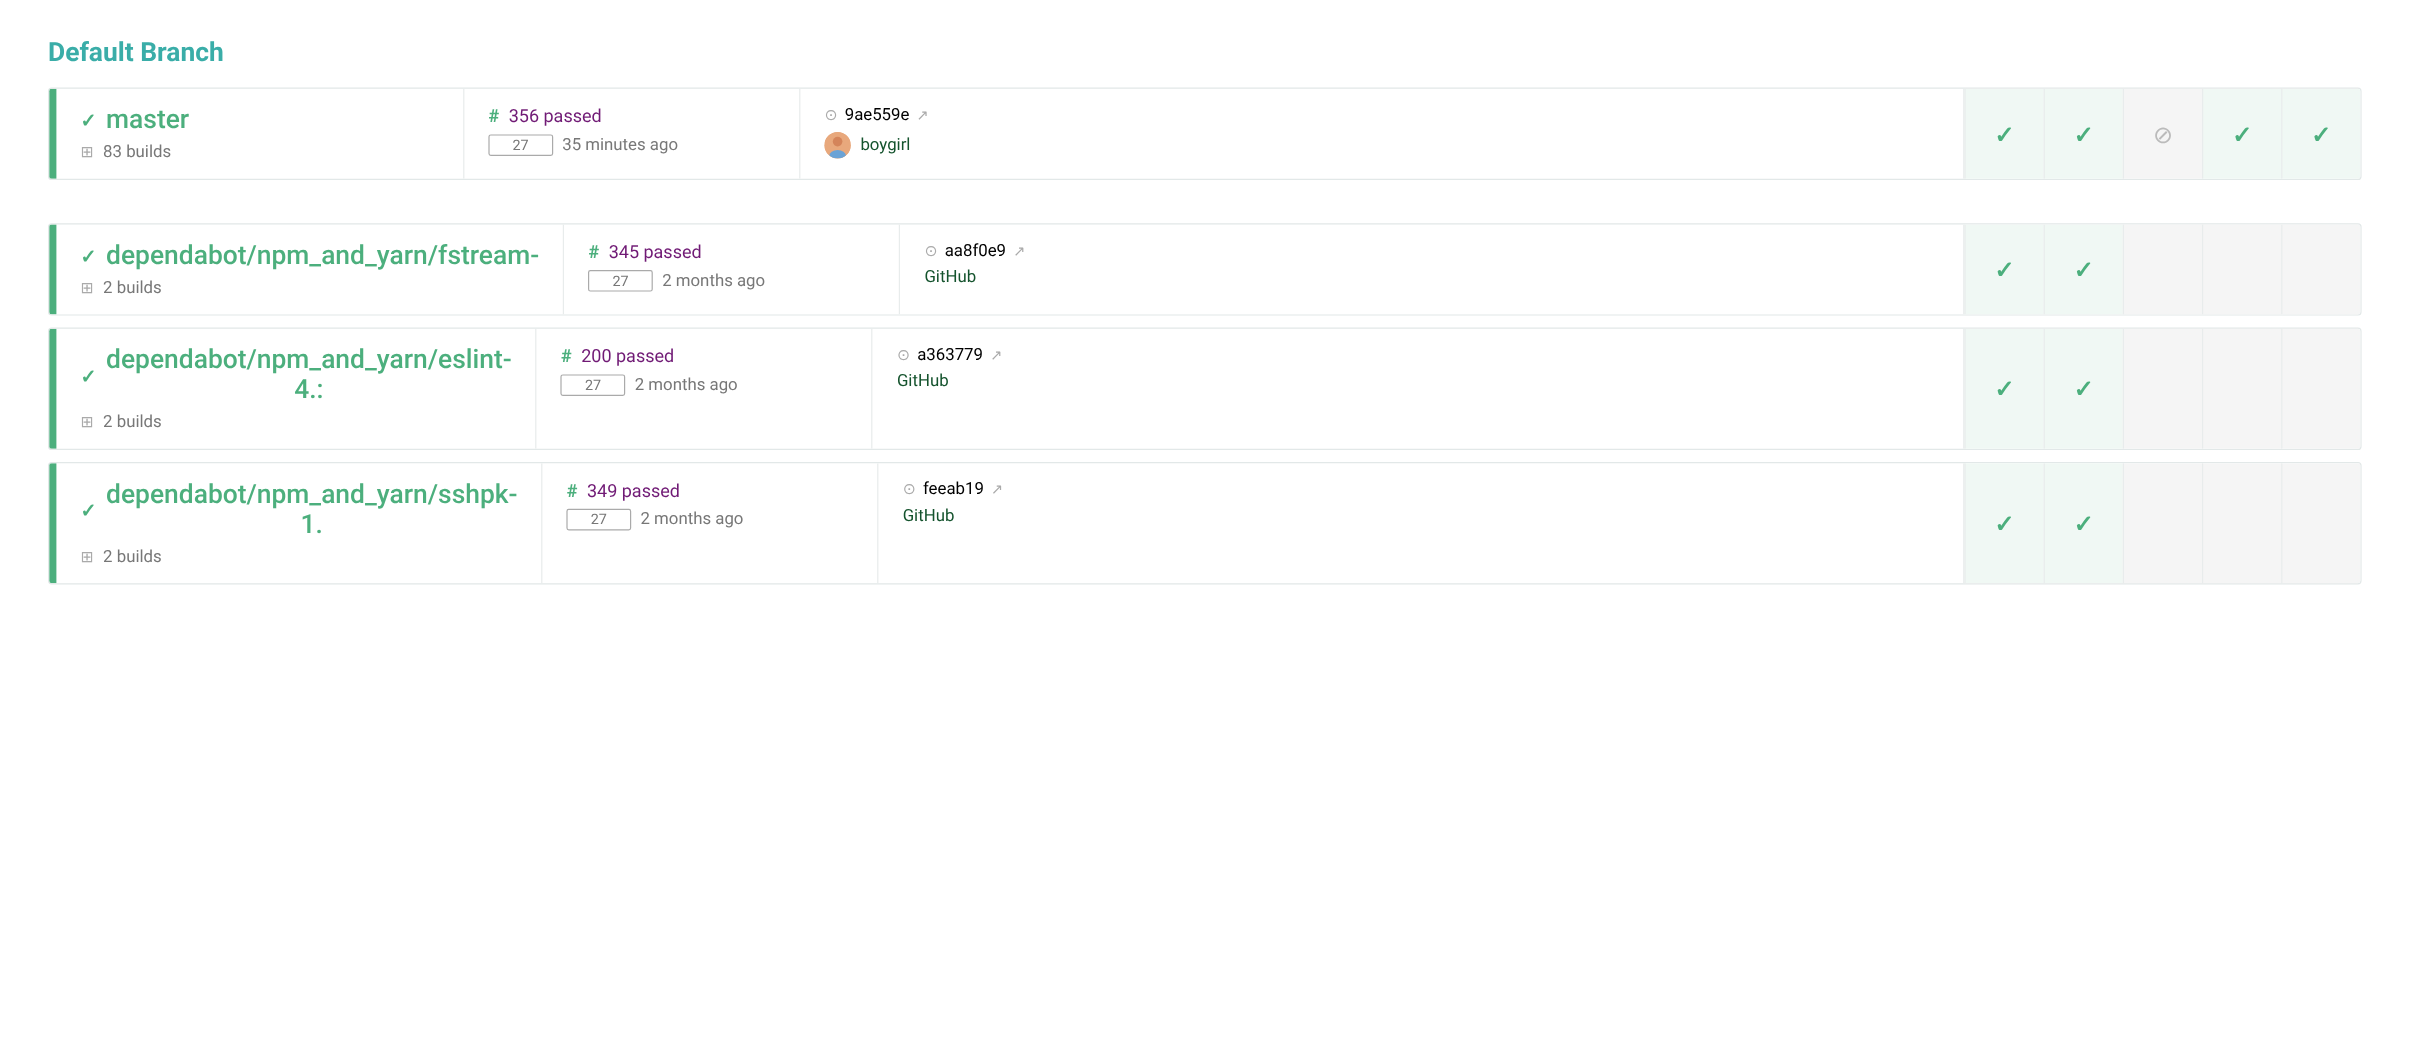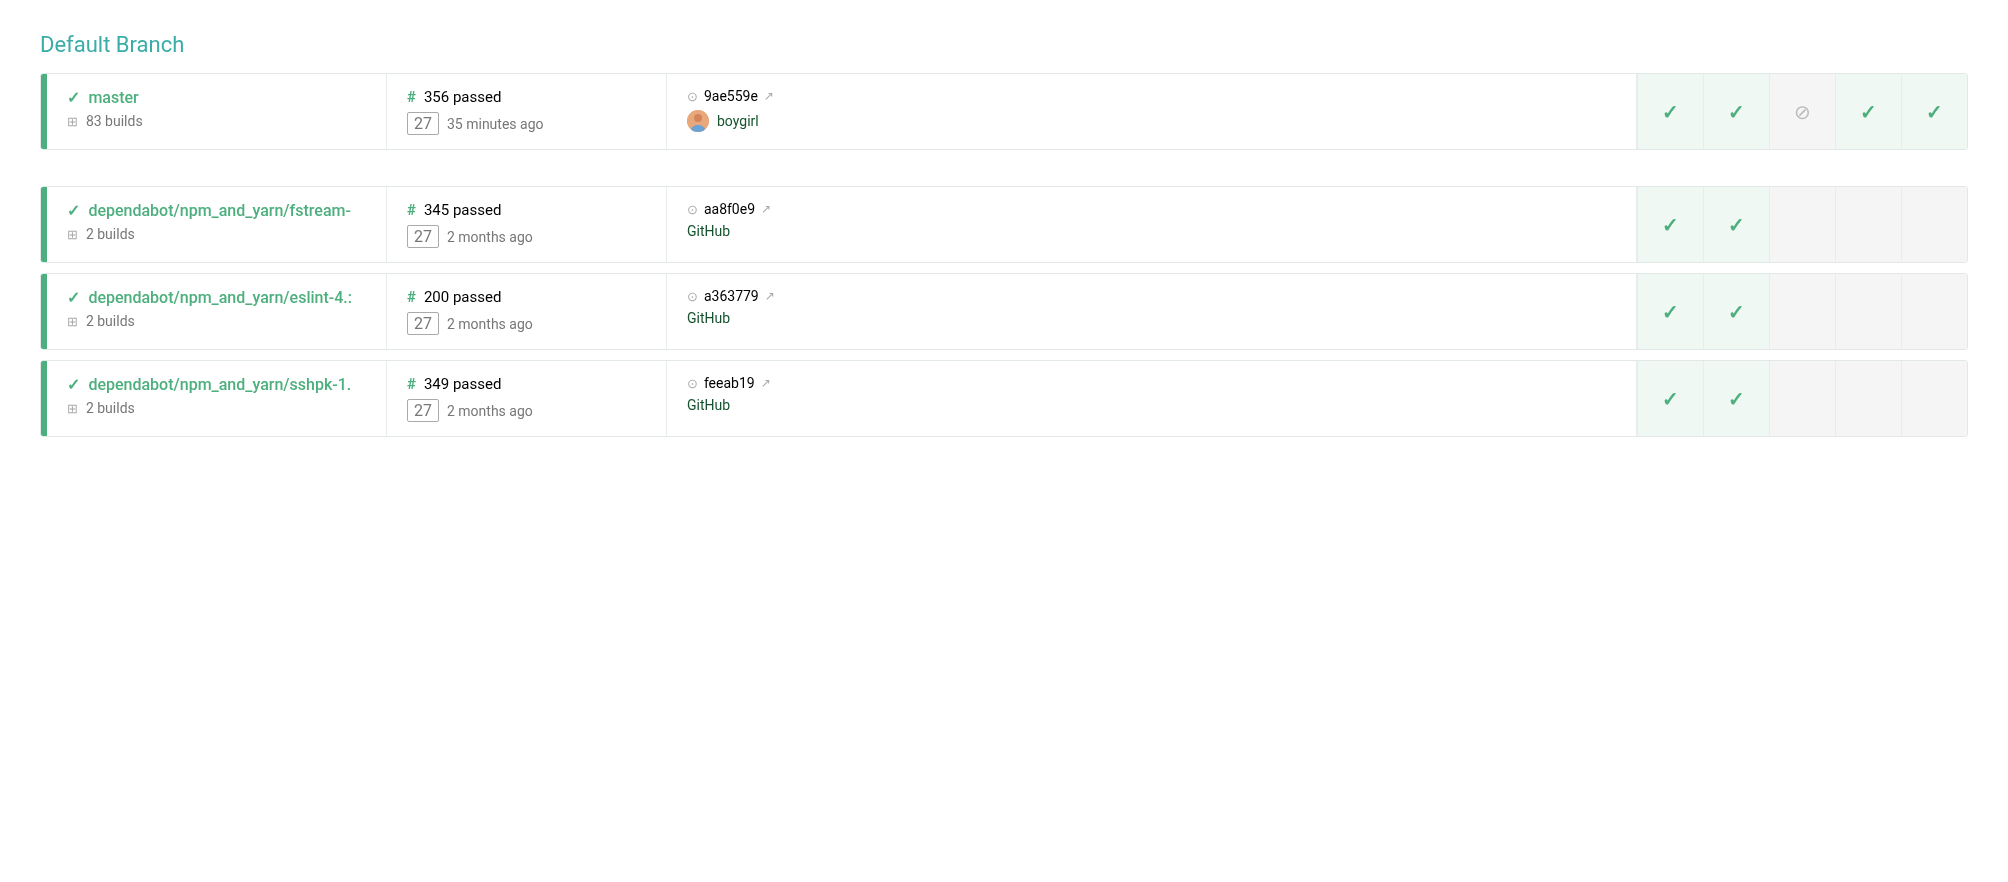--- a/index.html
+++ b/index.html
@@ -6,21 +6,21 @@
     body {
       font-family: -apple-system, BlinkMacSystemFont, 'Segoe UI', Roboto, sans-serif;
       background: #fff;
       color: #333;
       padding: 32px 40px;
       font-size: 15px;
     }
     .section-title {
       color: #3aada8;
       font-size: 22px;
-      font-weight: 400;
+      font-weight: 700;
       margin-bottom: 16px;
     }
     .branch-row {
       display: flex;
       align-items: stretch;
       border: 1px solid #e2e8e8;
       border-radius: 3px;
       margin-bottom: 10px;
       background: #fff;
       overflow: hidden;
@@ -41,21 +41,21 @@
       gap: 8px;
       margin-bottom: 6px;
     }
     .check-icon {
       color: #4caf7d;
       font-size: 16px;
       font-weight: bold;
     }
     .branch-name {
       color: #4caf7d;
-      font-size: 16px;
+      font-size: 22px;
       font-weight: 500;
       text-align: center;
     }
     .builds-row {
       display: flex;
       align-items: center;
       gap: 8px;
       color: #777;
       font-size: 14px;
     }
@@ -73,34 +73,34 @@
       align-items: center;
       gap: 8px;
       margin-bottom: 6px;
     }
     .hash-symbol {
       color: #4caf7d;
       font-weight: bold;
       font-size: 15px;
     }
     .build-number {
-      color: #000000;
+      color: #701a75;
       font-size: 15px;
     }
     .time-row {
       display: flex;
       align-items: center;
       gap: 8px;
       color: #777;
       font-size: 14px;
     }
     .calendar-icon {
-      font-size: 16px;
+      font-size: 12px;
       border: 1px solid #aaa;
-      padding: 1px 6px;
+      padding: 1px 19px;
       color: #777;
       border-radius: 2px;
     }
     .commit-details {
       flex: 1;
       padding: 14px 20px;
       border-right: 1px solid #e8ecec;
     }
     .commit-hash-row {
       display: flex;

